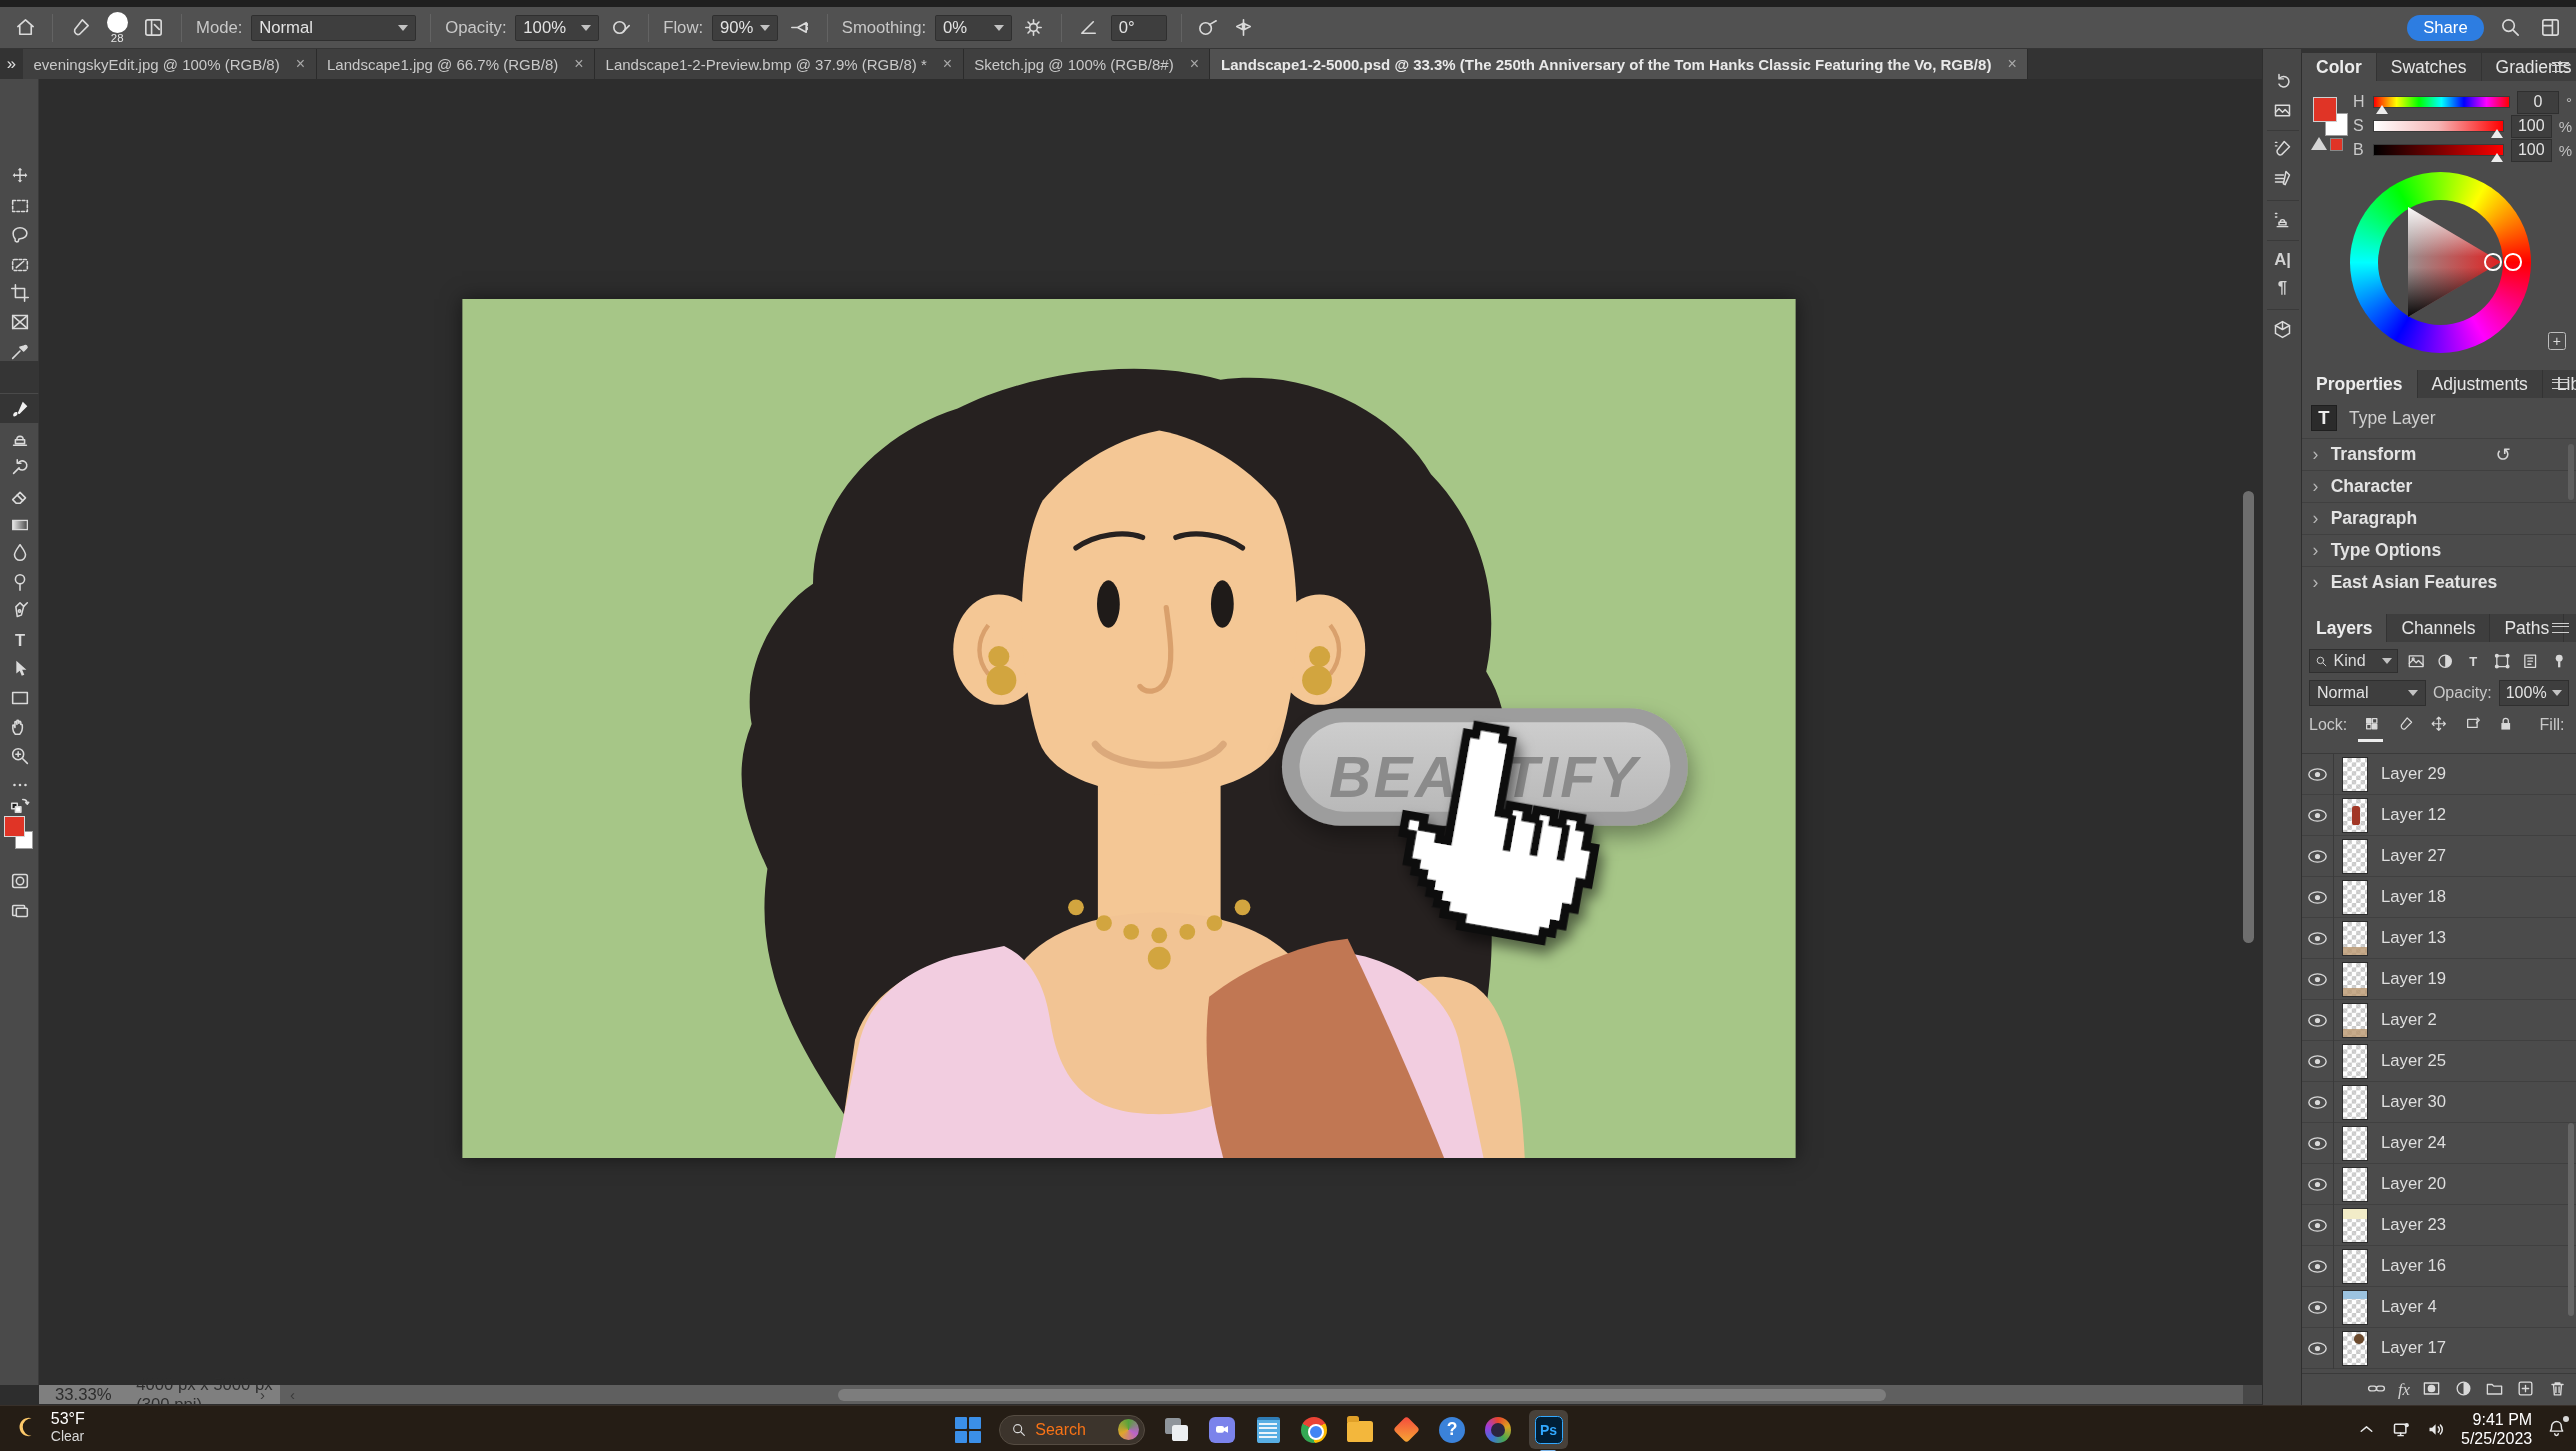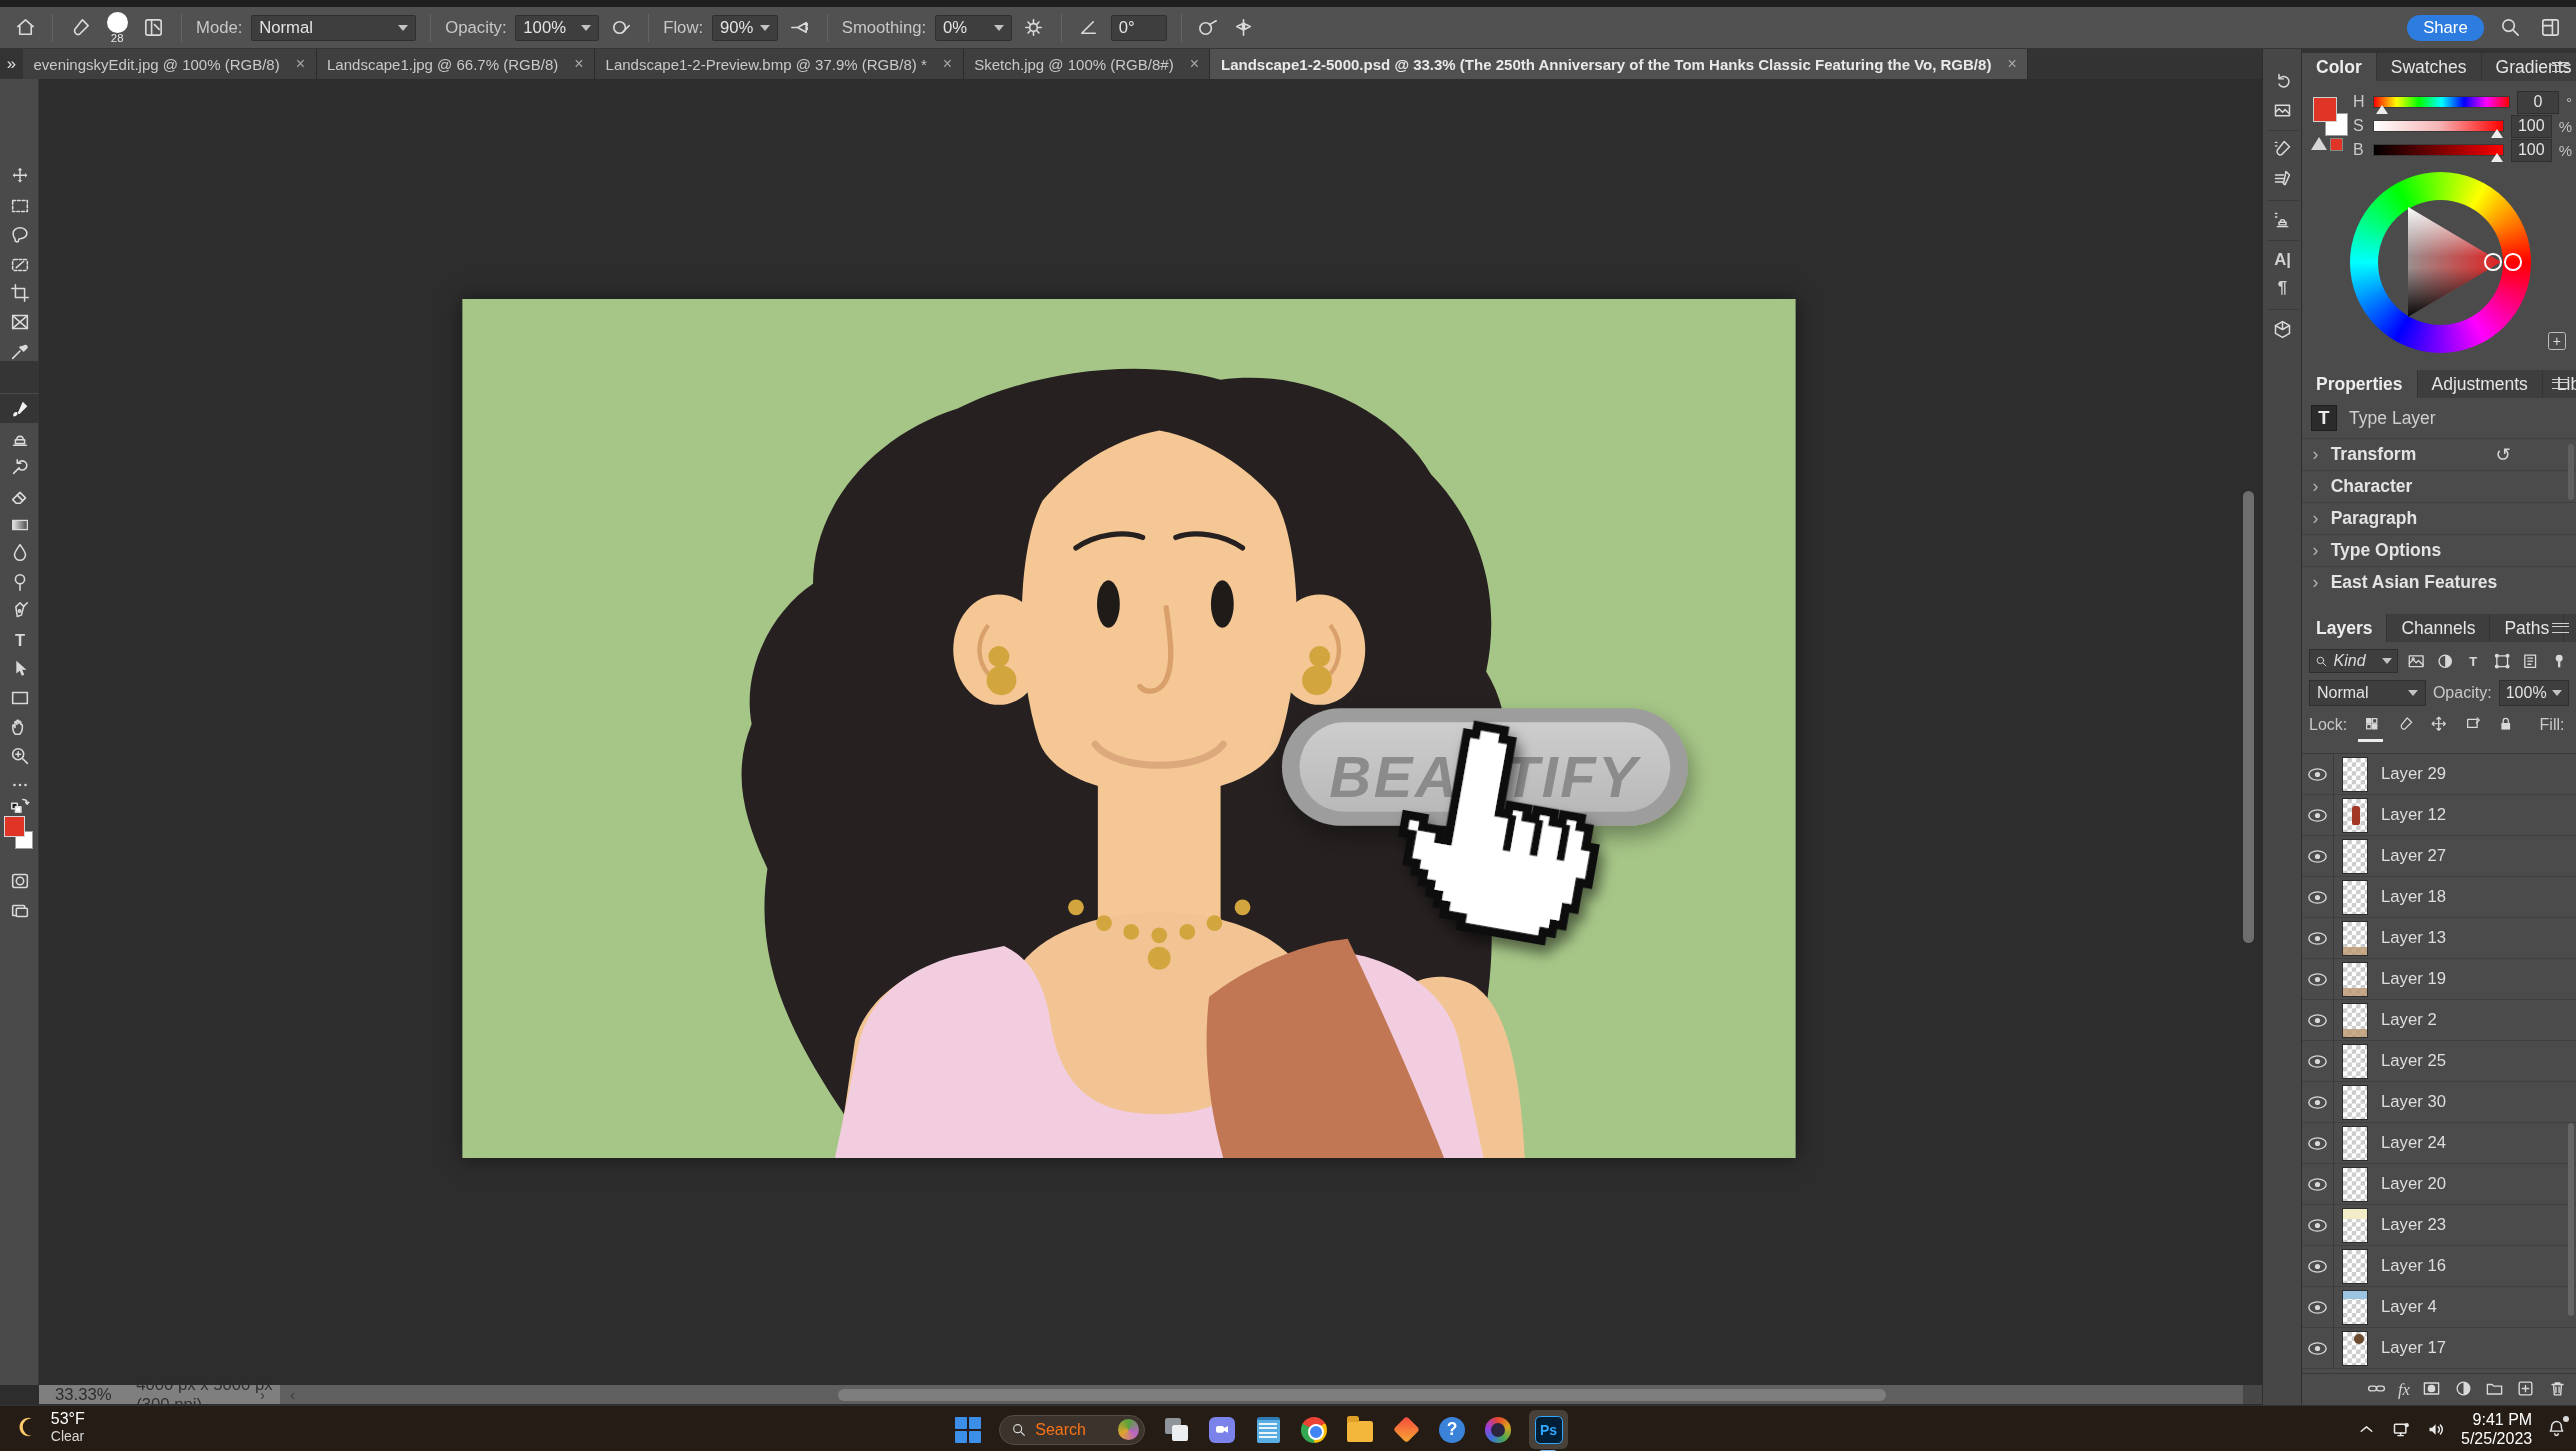--- a/index.html
+++ b/index.html
@@ -122,21 +122,21 @@
   .section { height:32px; display:flex; align-items:center; gap:12.3px; padding:0 10.5px;
     border-top:0.9px solid #404040; color:#e3e3e3; font-size:17.5px; font-weight:bold; position:relative; }
   .section .chev { color:#b5b5b5; font-size:17.5px; font-weight:normal; }
   .section .reset { display:none; position:absolute; right:65px; color:#d5d5d5; font-size:18.4px; font-weight:normal; }
   .section:nth-of-type(1) .reset { display:block; }
   .props-scroll { position:absolute; right:1.8px; top:74px; width:6.1px; height:56px; background:#5f5f5f; border-radius:3.5px; }
 
   .layers-panel { left:2301px; top:614px; width:275px; height:791px; }
   .filter-row { height:33px; display:flex; align-items:center; gap:8px; padding:5.3px 7px 0 7px; }
   .kind-box { width:91px; height:24.6px; background:#3e3e3e; border:0.9px solid #2f2f2f; display:flex;
-    align-items:center; gap:5.3px; padding:0 5.3px; color:#dcdcdc; font-size:16px;font-style:italic; }
+    align-items:center; gap:5.3px; padding:0 5.3px; color:#dcdcdc; font-size:16px; }
   .kind-box svg { width:13px; height:13px; }
   .f-icon { width:21px; height:21px; display:flex; align-items:center; justify-content:center; }
   .f-icon svg { width:18.4px; height:18.4px; }
   .blend-row { height:32px; display:flex; align-items:center; gap:7px; padding:3.5px 7px 0 7px; }
   .blend-select { width:125px; height:26px; background:#3e3e3e; border:0.9px solid #2f2f2f; color:#e3e3e3;
     font-size:16px; display:flex; align-items:center; padding:0 7px; }
   .blend-select .dd-arrow { margin-left:auto; }
   .mini-label { color:#c9c9c9; font-size:16px; }
   .mini-val { height:26px; background:#3e3e3e; border:0.9px solid #2f2f2f; color:#e3e3e3; font-size:16px;
     display:flex; align-items:center; padding:0 6.1px; gap:5.3px; }

